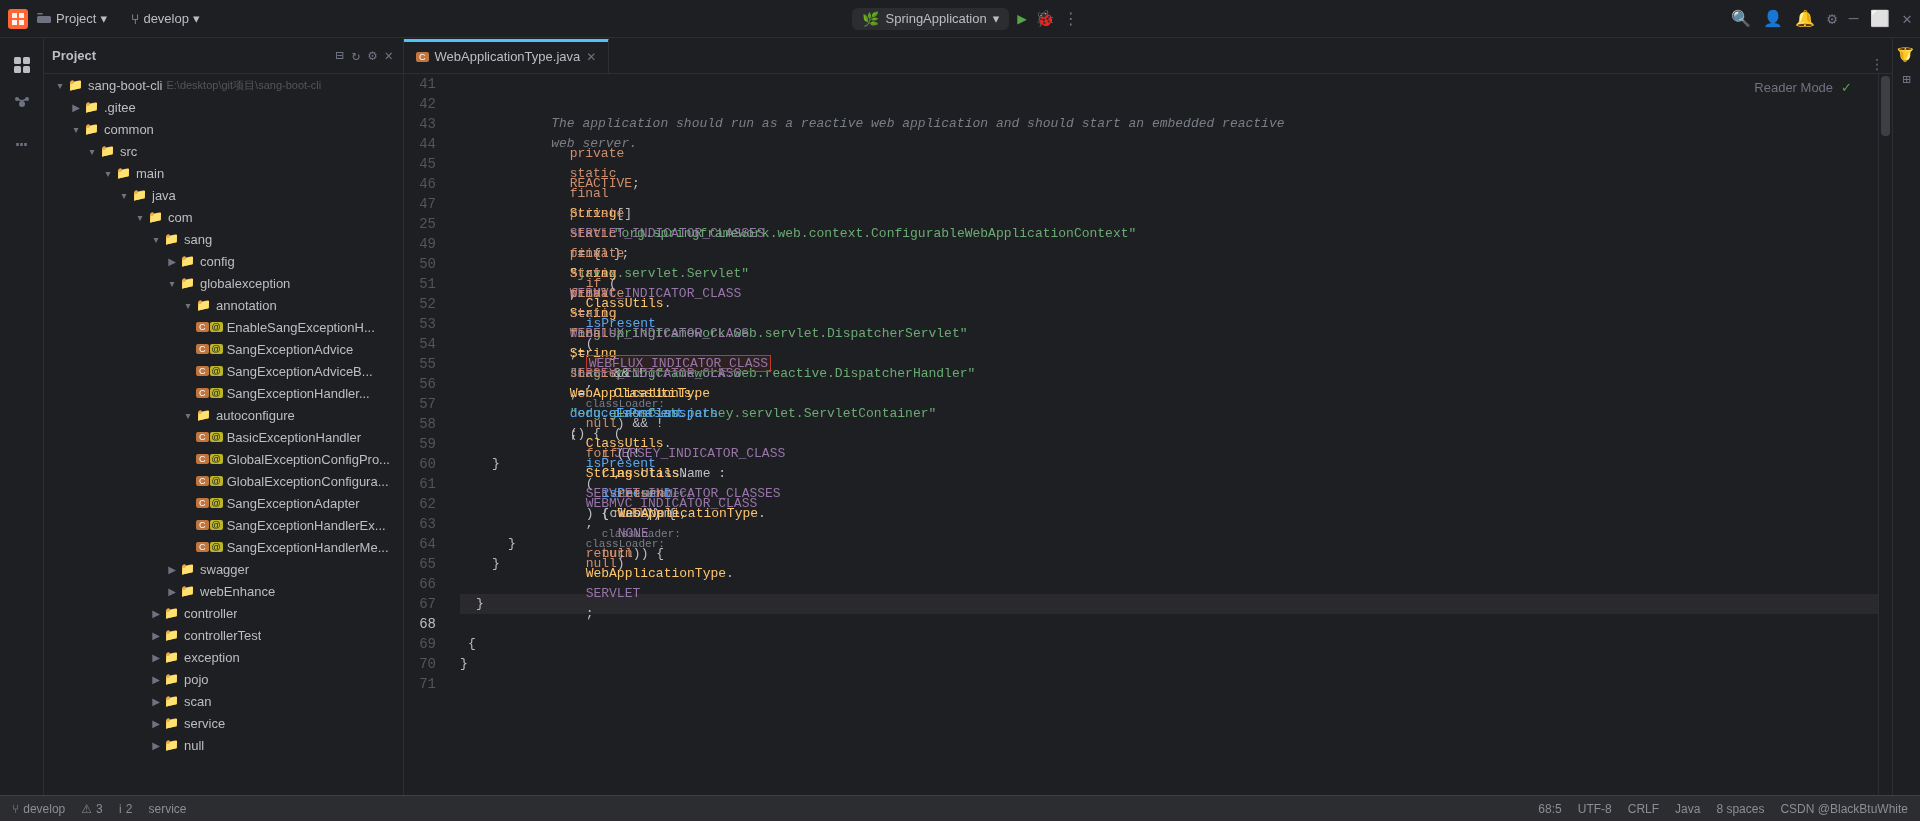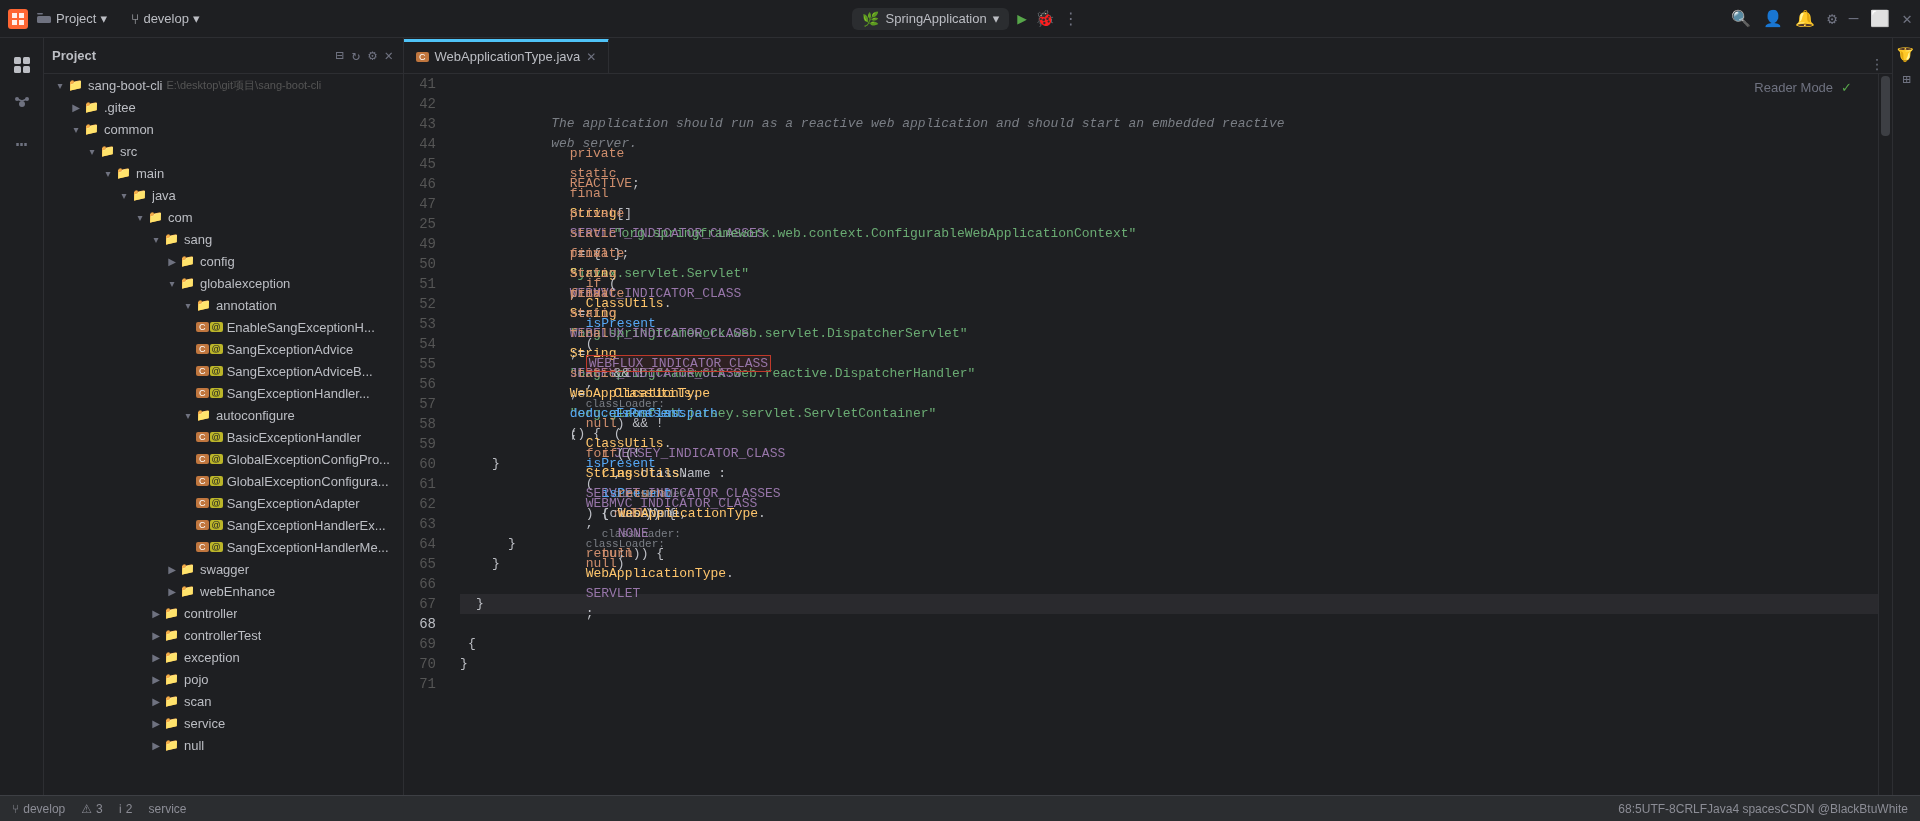--- a/index.html
+++ b/index.html
@@ -362,21 +362,21 @@
     .status-item {
       display: flex;
       align-items: center;
       gap: 4px;
       cursor: pointer;
     }
     .status-right {
       margin-left: auto;
       display: flex;
       align-items: flex-end;
-      gap: 0;
+      gap: 16px;
     }
   </style>
 </head>
 <body>
 
 <div class="titlebar">
   <div class="titlebar-left">
     <div class="app-icon">
       <svg width="16" height="16" viewBox="0 0 16 16">
         <rect x="2" y="2" width="5" height="5" fill="#fff" opacity="0.9"></rect>
@@ -967,19 +967,19 @@
     <div class="status-item">
       <span>UTF-8</span>
     </div>
     <div class="status-item">
       <span>CRLF</span>
     </div>
     <div class="status-item">
       <span>Java</span>
     </div>
     <div class="status-item">
-      <span>4 spaces</span>
+      <span>8 spaces</span>
     </div>
     <div class="status-item">
       <span>CSDN @BlackBtuWhite</span>
     </div>
   </div>
 </div>
 
 </body></html>

